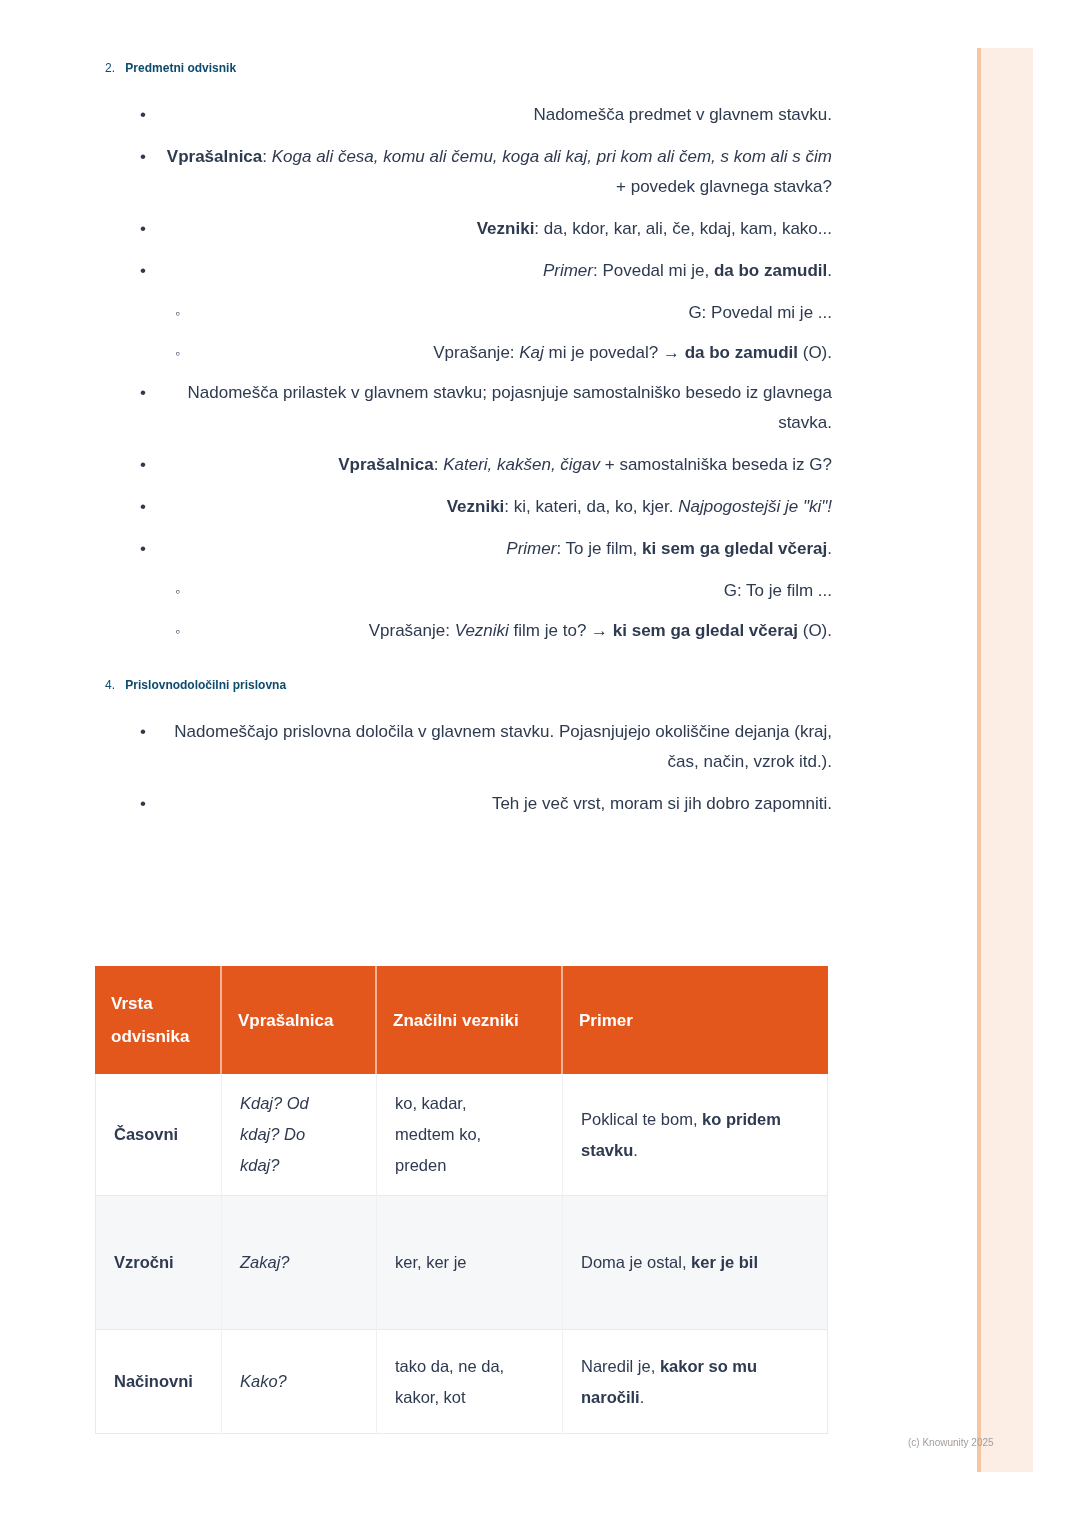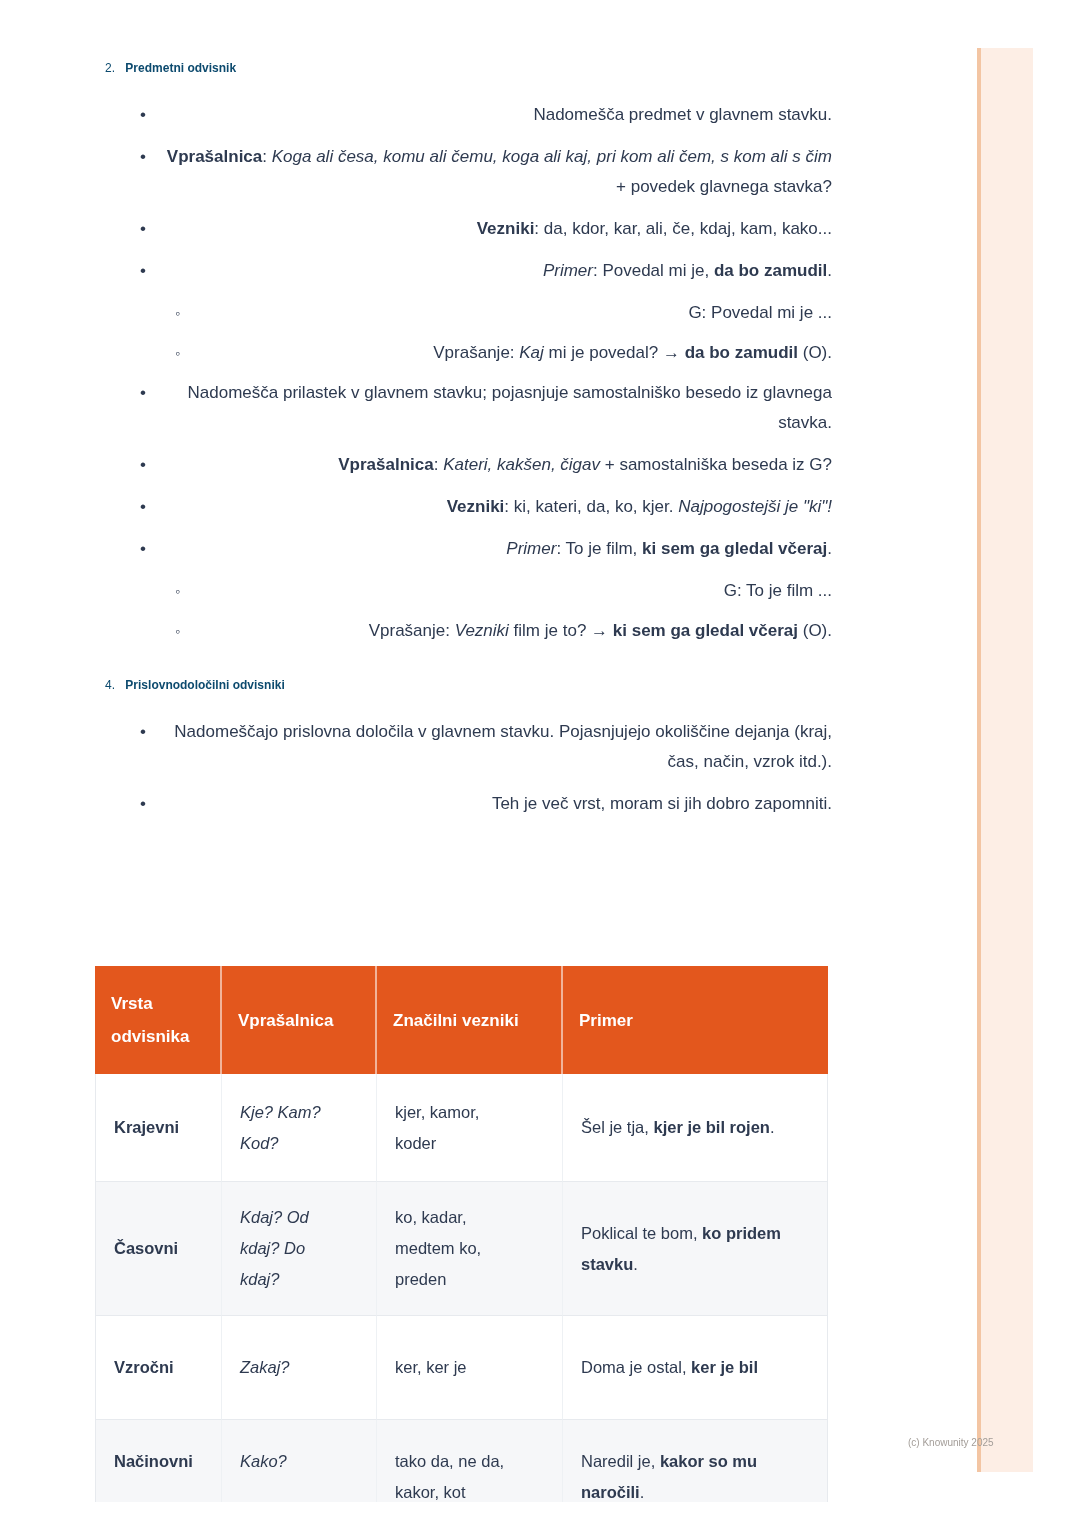--- a/index.html
+++ b/index.html
@@ -101,21 +101,21 @@
         <span class="itext"><span class="s-i">Primer</span><span class="s-n">: To je film, </span><span class="s-b">ki sem ga gledal včeraj</span><span class="s-n">.</span></span>
       </div>
       <div class="item l2">
         <span class="marker">◦</span>
         <span class="itext"><span class="s-n">G: To je film ...</span></span>
       </div>
       <div class="item l2">
         <span class="marker">◦</span>
         <span class="itext"><span class="s-n">Vprašanje: </span><span class="s-i">Vezniki</span><span class="s-n"> film je to? → </span><span class="s-b">ki sem ga gledal včeraj</span><span class="s-n"> (O).</span></span>
       </div>
-      <div class="section-heading"><span class="sec-num">4.</span> <span class="sec-title">Prislovnodoločilni odvisniki</span></div>
+      <div class="section-heading"><span class="sec-num">4.</span> <span class="sec-title">Prislovnodoločilni prislovna</span></div>
       <div class="item l1">
         <span class="marker">•</span>
         <span class="itext"><span class="s-n">Nadomeščajo prislovna določila v glavnem stavku. Pojasnjujejo okoliščine dejanja (kraj, čas, način, vzrok itd.).</span></span>
       </div>
       <div class="item l1">
         <span class="marker">•</span>
         <span class="itext"><span class="s-n">Teh je več vrst, moram si jih dobro zapomniti.</span></span>
       </div>
     </div>
 
@@ -130,26 +130,20 @@
         <thead>
           <tr>
             <th>Vrsta odvisnika</th>
             <th>Vprašalnica</th>
             <th>Značilni vezniki</th>
             <th>Primer</th>
           </tr>
         </thead>
         <tbody>
           <tr>
-            <td><span class="s-b">Krajevni</span></td>
-            <td><span class="s-i">Kje? Kam?</span><br><span class="s-i">Kod?</span></td>
-            <td><span class="s-n">kjer, kamor,</span><br><span class="s-n">koder</span></td>
-            <td><span class="s-n">Šel je tja, </span><span class="s-b">kjer je bil rojen</span><span class="s-n">.</span></td>
-          </tr>
-          <tr>
             <td><span class="s-b">Časovni</span></td>
             <td><span class="s-i">Kdaj? Od</span><br><span class="s-i">kdaj? Do</span><br><span class="s-i">kdaj?</span></td>
             <td><span class="s-n">ko, kadar,</span><br><span class="s-n">medtem ko,</span><br><span class="s-n">preden</span></td>
             <td><span class="s-n">Poklical te bom, </span><span class="s-b">ko pridem</span><br><span class="s-b">stavku</span><span class="s-n">.</span></td>
           </tr>
           <tr>
             <td><span class="s-b">Vzročni</span></td>
             <td><span class="s-i">Zakaj?</span></td>
             <td><span class="s-n">ker, ker je</span></td>
             <td><span class="s-n">Doma je ostal, </span><span class="s-b">ker je bil</span></td>

